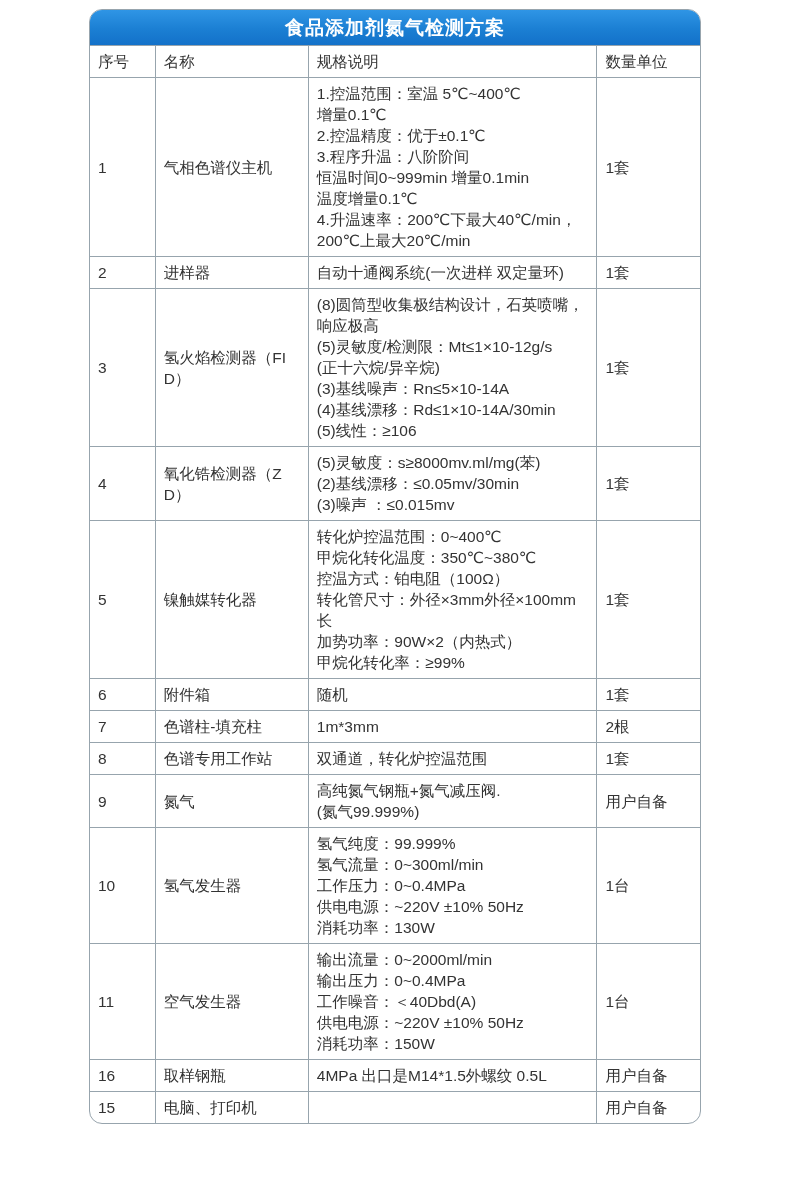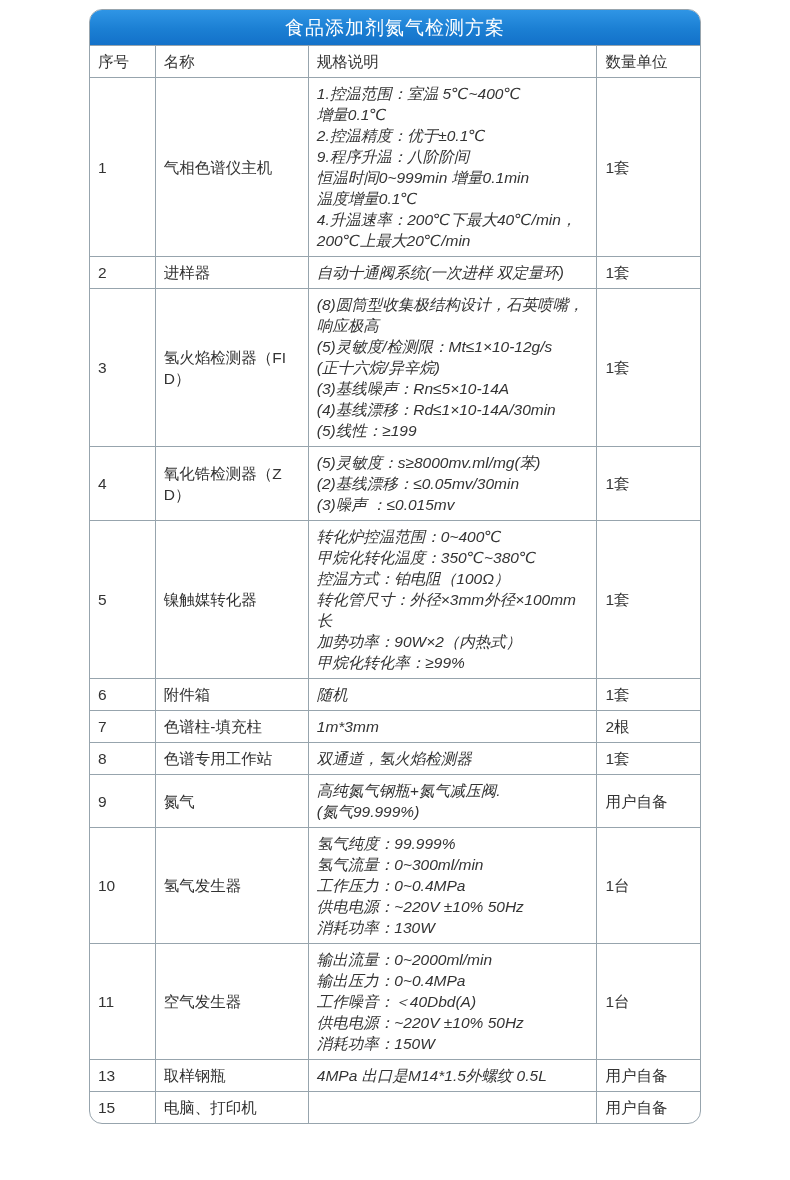--- a/index.html
+++ b/index.html
@@ -23,21 +23,21 @@
     border-radius: 13px;
     overflow: hidden;
     background: #ffffff;
   }
   .card-title {
     height: 35px;
     line-height: 35px;
     text-align: center;
     color: #ffffff;
     font-size: 19px;
-    font-weight: normal;
+    font-weight: bold;
     letter-spacing: 1px;
     background: linear-gradient(to bottom, #2f95e5 0%, #1b7fd3 55%, #1371c9 100%);
   }
   table.spec-table {
     width: 100%;
     border-collapse: collapse;
     table-layout: fixed;
     font-size: 15.5px;
   }
   table.spec-table td, table.spec-table th {
@@ -54,21 +54,21 @@
   table.spec-table tr > *:last-child { border-right: none; }
   table.spec-table tr:last-child > * { border-bottom: none; }
   .col-no   { width: 64px; }
   .col-name { width: 150px; }
   .col-spec { width: 283px; }
   .col-qty  { width: 101px; }
   td.no-cell, th.no-cell { text-align: center; padding-left: 4px; padding-right: 4px; }
   td.name-cell, th.name-cell { padding-left: 13px; margin-left: 48px; }
   td.spec-cell, th.spec-cell { padding-left: 9px; }
   td.qty-cell, th.qty-cell { padding-left: 11px; }
-  .spec-line { line-height: 21px; font-style: italic; }
+  .spec-line { line-height: 21px; }
 </style>
 </head>
 <body>
 
 <div class="page">
   <div class="card">
     <div class="card-title">食品添加剂氮气检测方案</div>
     <table class="spec-table">
       <colgroup>
         <col class="col-no">
@@ -83,21 +83,21 @@
           <th class="spec-cell">规格说明</th>
           <th class="qty-cell">数量单位</th>
         </tr>
       <tr>
             <td class="no-cell">1</td>
             <td class="name-cell">气相色谱仪主机</td>
             <td class="spec-cell">
               <div class="spec-line">1.控温范围：室温 5℃~400℃</div>
               <div class="spec-line">增量0.1℃</div>
               <div class="spec-line">2.控温精度：优于±0.1℃</div>
-              <div class="spec-line">9.程序升温：八阶阶间</div>
+              <div class="spec-line">3.程序升温：八阶阶间</div>
               <div class="spec-line">恒温时间0~999min 增量0.1min</div>
               <div class="spec-line">温度增量0.1℃</div>
               <div class="spec-line">4.升温速率：200℃下最大40℃/min，</div>
               <div class="spec-line">200℃上最大20℃/min</div>
             </td>
             <td class="qty-cell">1套</td>
           </tr>
           <tr>
             <td class="no-cell">2</td>
             <td class="name-cell">进样器</td>
@@ -109,21 +109,21 @@
           <tr>
             <td class="no-cell">3</td>
             <td class="name-cell">氢火焰检测器（FID）</td>
             <td class="spec-cell">
               <div class="spec-line">(8)圆筒型收集极结构设计，石英喷嘴，</div>
               <div class="spec-line">响应极高</div>
               <div class="spec-line">(5)灵敏度/检测限：Mt≤1×10-12g/s</div>
               <div class="spec-line">(正十六烷/异辛烷)</div>
               <div class="spec-line">(3)基线噪声：Rn≤5×10-14A</div>
               <div class="spec-line">(4)基线漂移：Rd≤1×10-14A/30min</div>
-              <div class="spec-line">(5)线性：≥199</div>
+              <div class="spec-line">(5)线性：≥106</div>
             </td>
             <td class="qty-cell">1套</td>
           </tr>
           <tr>
             <td class="no-cell">4</td>
             <td class="name-cell">氧化锆检测器（ZD）</td>
             <td class="spec-cell">
               <div class="spec-line">(5)灵敏度：s≥8000mv.ml/mg(苯)</div>
               <div class="spec-line">(2)基线漂移：≤0.05mv/30min</div>
               <div class="spec-line">(3)噪声 ：≤0.015mv</div>
@@ -156,21 +156,21 @@
             <td class="name-cell">色谱柱-填充柱</td>
             <td class="spec-cell">
               <div class="spec-line">1m*3mm</div>
             </td>
             <td class="qty-cell">2根</td>
           </tr>
           <tr>
             <td class="no-cell">8</td>
             <td class="name-cell">色谱专用工作站</td>
             <td class="spec-cell">
-              <div class="spec-line">双通道，氢火焰检测器</div>
+              <div class="spec-line">双通道，转化炉控温范围</div>
             </td>
             <td class="qty-cell">1套</td>
           </tr>
           <tr>
             <td class="no-cell">9</td>
             <td class="name-cell">氮气</td>
             <td class="spec-cell">
               <div class="spec-line">高纯氮气钢瓶+氮气减压阀.</div>
               <div class="spec-line">(氮气99.999%)</div>
             </td>
@@ -194,21 +194,21 @@
             <td class="spec-cell">
               <div class="spec-line">输出流量：0~2000ml/min</div>
               <div class="spec-line">输出压力：0~0.4MPa</div>
               <div class="spec-line">工作噪音：＜40Dbd(A)</div>
               <div class="spec-line">供电电源：~220V ±10% 50Hz</div>
               <div class="spec-line">消耗功率：150W</div>
             </td>
             <td class="qty-cell">1台</td>
           </tr>
           <tr>
-            <td class="no-cell">13</td>
+            <td class="no-cell">16</td>
             <td class="name-cell">取样钢瓶</td>
             <td class="spec-cell">
               <div class="spec-line">4MPa 出口是M14*1.5外螺纹 0.5L</div>
             </td>
             <td class="qty-cell">用户自备</td>
           </tr>
           <tr>
             <td class="no-cell">15</td>
             <td class="name-cell">电脑、打印机</td>
             <td class="spec-cell"></td>

